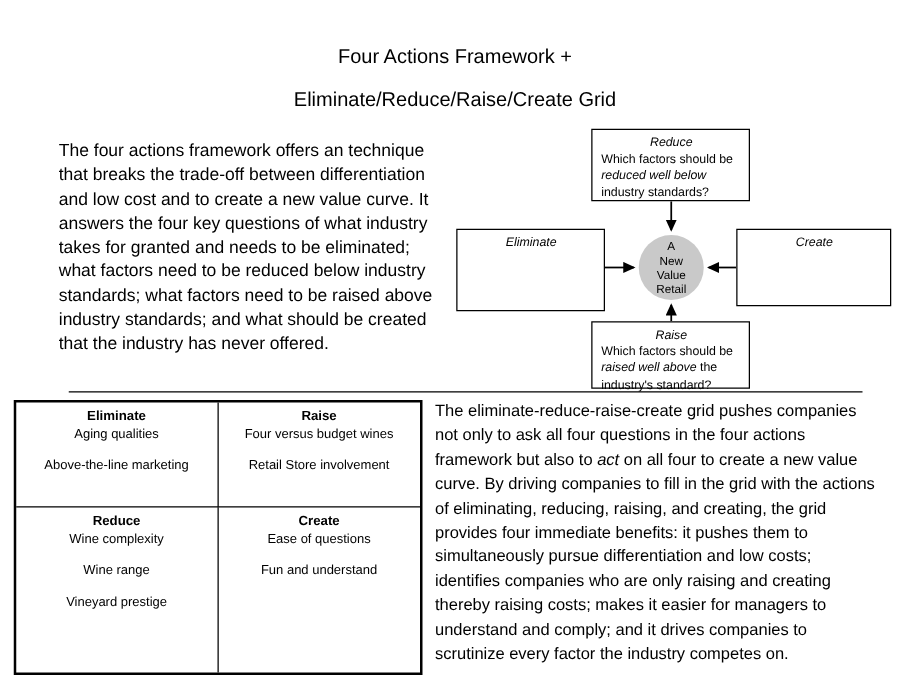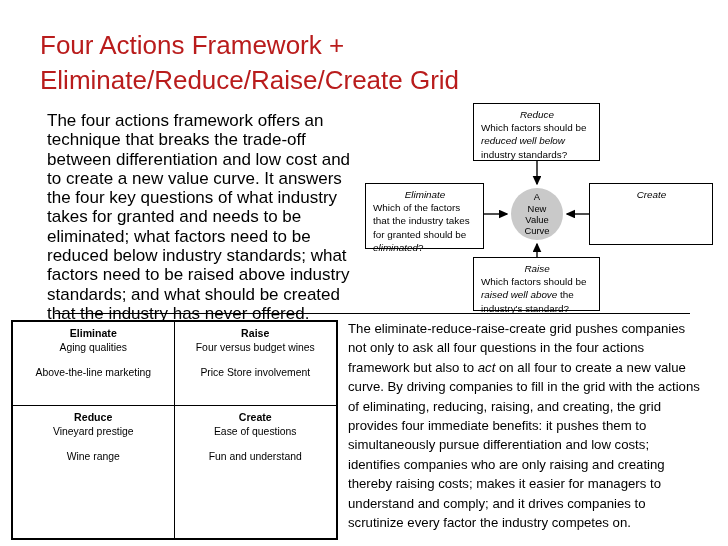--- a/index.html
+++ b/index.html
@@ -16,35 +16,35 @@
     font-family: "Liberation Sans", sans-serif;
     color: #000000;
   }
 
   
   .title {
     position: absolute;
     left: 40px;
     top: 28px;
     width: 648px;
-    text-align: left;
-    font-size: 26px;
+    text-align: center;
+    font-size: 16px;
     line-height: 35px;
     font-weight: 400;
-    color: #b91c1c;
+    color: #000000;
     white-space: pre-line;
   }
 
   
   .intro-para {
     position: absolute;
     left: 47px;
     top: 111px;
     width: 310px;
-    font-size: 17px;
+    font-size: 14px;
     line-height: 19.3px;
     text-align: left;
   }
 
   
   .diagram {
     position: absolute;
     left: 0;
     top: 0;
     width: 728px;
@@ -190,57 +190,57 @@
       <line x1="537" y1="257" x2="537" y2="244" stroke="#000000" stroke-width="1.4" marker-end="url(#ah)"></line>
     </svg>
 
     <div class="dbox" id="box-reduce">
       <span class="dbox-title">Reduce</span>
       <span class="dbox-body"><span>Which factors should be </span><i>reduced well below</i><span> industry standards?</span></span>
     </div>
 
     <div class="dbox" id="box-eliminate">
       <span class="dbox-title">Eliminate</span>
-      <span class="dbox-body"><span>Which of the factors that the industry takes for granted should be </span><i>eliminated</i><span>?</span></span>
     </div>
 
     <div class="dbox" id="box-create">
       <span class="dbox-title">Create</span>
     </div>
 
     <div class="dbox" id="box-raise">
       <span class="dbox-title">Raise</span>
       <span class="dbox-body"><span>Which factors should be </span><i>raised well above</i><span> the industry's standard?</span></span>
     </div>
 
     <div class="circle">
       <span>A</span>
       <span>New</span>
       <span>Value</span>
-      <span>Curve</span>
+      <span>Retail</span>
     </div>
   </div>
 
   <div class="divider"></div>
 
   <div class="grid">
     <div class="cell c-el">
       <span class="cell-head">Eliminate</span>
       <span class="cell-item">Aging qualities</span>
       <span class="cell-item">Above-the-line marketing</span>
     </div>
     <div class="cell c-ra">
       <span class="cell-head">Raise</span>
       <span class="cell-item">Four versus budget wines</span>
-      <span class="cell-item">Price Store involvement</span>
+      <span class="cell-item">Retail Store involvement</span>
     </div>
     <div class="cell c-re">
       <span class="cell-head">Reduce</span>
+      <span class="cell-item">Wine complexity</span>
+      <span class="cell-item">Wine range</span>
       <span class="cell-item">Vineyard prestige</span>
-      <span class="cell-item">Wine range</span>
     </div>
     <div class="cell c-cr">
       <span class="cell-head">Create</span>
       <span class="cell-item">Ease of questions</span>
       <span class="cell-item">Fun and understand</span>
     </div>
   </div>
 
   <div class="outro-para"><span>The eliminate-reduce-raise-create grid pushes companies not only to ask all four questions in the four actions framework but also to </span><i>act</i><span> on all four to create a new value curve.  By driving companies to fill in the grid with the actions of eliminating, reducing, raising, and creating, the grid provides four immediate benefits: it pushes them to simultaneously pursue differentiation and low costs; identifies companies who are only raising and creating thereby raising costs; makes it easier for managers to understand and comply; and it drives companies to scrutinize every factor the industry competes on.</span></div>
 

